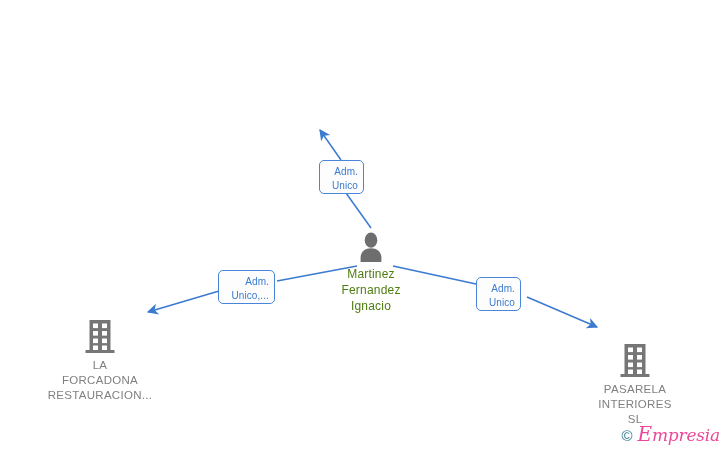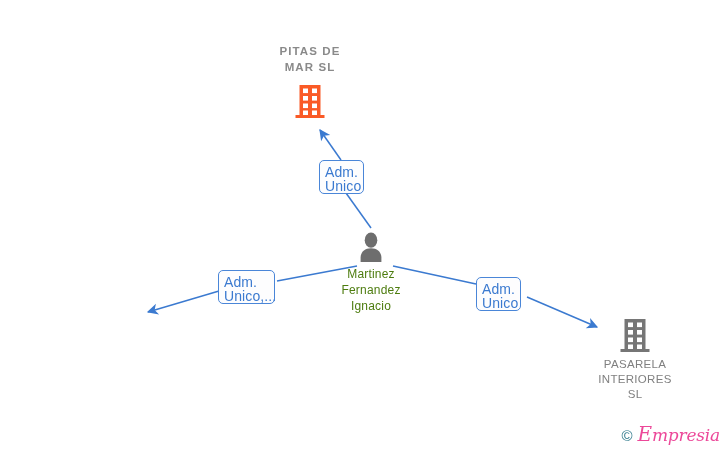--- a/index.html
+++ b/index.html
@@ -60,23 +60,23 @@
   }
 
   
   .rel-label {
     position: absolute;
     box-sizing: border-box;
     border: 1.4px solid #4a86d8;
     border-radius: 5px;
     background: #fdfdfe;
     color: #3b7ad0;
-    font-size: 14px;
+    font-size: 10px;
     line-height: 14px;
-    text-align: left;
+    text-align: right;
     padding: 4px 5px 4px 5px;
     letter-spacing: 0.1px;
     white-space: pre-line;
   }
 
   
   #watermark {
     position: absolute;
     right: 8px;
     bottom: 6px;
@@ -122,59 +122,60 @@
     <line x1="371" y1="228" x2="346" y2="193" stroke="#3b7ad0" stroke-width="1.5"></line>
     <line x1="341" y1="160" x2="320" y2="130" stroke="#3b7ad0" stroke-width="1.5" marker-end="url(#arrowUp)"></line>
 
     <line x1="357" y1="266" x2="277" y2="281" stroke="#3b7ad0" stroke-width="1.5"></line>
     <line x1="219" y1="291" x2="148" y2="312" stroke="#3b7ad0" stroke-width="1.5" marker-end="url(#arrowL)"></line>
 
     <line x1="393" y1="266" x2="476" y2="284" stroke="#3b7ad0" stroke-width="1.5"></line>
     <line x1="527" y1="297" x2="597" y2="327" stroke="#3b7ad0" stroke-width="1.5" marker-end="url(#arrowR)"></line>
   </svg>
 
-  <div class="node" style="left:240px; top:44px; width:140px;">
-    <div class="company-title">PITAS DE
-MAR  SL</div>
-    <div class="icon-wrap" style="margin-top:9px; height:34px;">
+
+  <div class="node" style="left:312px; top:230px; width:118px;">
+    <div class="icon-wrap" style="height:32px;">
+      <svg width="24" height="30" viewBox="0 0 24 30" xmlns="http://www.w3.org/2000/svg">
+        <g fill="#6e6e6e">
+          <ellipse cx="12" cy="8.2" rx="6.3" ry="7.6"></ellipse>
+          <path d="M12 16.2 C5.4 16.2 1.6 20.3 1.6 25.6 L1.6 30 L22.4 30 L22.4 25.6 C22.4 20.3 18.6 16.2 12 16.2 Z"></path>
+        </g>
+      </svg>
+    </div>
+    <div class="person-name" style="margin-top:4px;">Martinez
+Fernandez
+Ignacio</div>
+  </div>
+
+  <div class="node" style="left:30px; top:318px; width:140px;">
+    <div class="icon-wrap" style="height:35px;">
       <svg width="30" height="33" viewBox="0 0 30 33" xmlns="http://www.w3.org/2000/svg">
-        <g fill="#fa5a26">
+        <g fill="#767676">
           <rect x="4.5" y="0" width="21" height="30"></rect>
           <rect x="0.5" y="30" width="29" height="3"></rect>
         </g>
         <g fill="#ffffff">
           <rect x="8" y="3.5" width="5" height="4.6"></rect>
           <rect x="17" y="3.5" width="5" height="4.6"></rect>
           <rect x="8" y="11" width="5" height="4.6"></rect>
           <rect x="17" y="11" width="5" height="4.6"></rect>
           <rect x="8" y="18.5" width="5" height="4.6"></rect>
           <rect x="17" y="18.5" width="5" height="4.6"></rect>
           <rect x="8" y="25.5" width="5" height="4.5"></rect>
           <rect x="17" y="25.5" width="5" height="4.5"></rect>
         </g>
       </svg>
     </div>
-  </div>
-
-  <div class="node" style="left:312px; top:230px; width:118px;">
-    <div class="icon-wrap" style="height:32px;">
-      <svg width="24" height="30" viewBox="0 0 24 30" xmlns="http://www.w3.org/2000/svg">
-        <g fill="#6e6e6e">
-          <ellipse cx="12" cy="8.2" rx="6.3" ry="7.6"></ellipse>
-          <path d="M12 16.2 C5.4 16.2 1.6 20.3 1.6 25.6 L1.6 30 L22.4 30 L22.4 25.6 C22.4 20.3 18.6 16.2 12 16.2 Z"></path>
-        </g>
-      </svg>
-    </div>
-    <div class="person-name" style="margin-top:4px;">Martinez
-Fernandez
-Ignacio</div>
-  </div>
-
-
-  <div class="node" style="left:565px; top:317px; width:140px;">
+    <div class="node-label" style="margin-top:5px;">LA
+FORCADONA
+RESTAURACION...</div>
+  </div>
+
+  <div class="node" style="left:565px; top:342px; width:140px;">
     <div class="icon-wrap" style="height:35px;">
       <svg width="30" height="33" viewBox="0 0 30 33" xmlns="http://www.w3.org/2000/svg">
         <g fill="#767676">
           <rect x="4.5" y="0" width="21" height="30"></rect>
           <rect x="0.5" y="30" width="29" height="3"></rect>
         </g>
         <g fill="#ffffff">
           <rect x="8" y="3.5" width="5" height="4.6"></rect>
           <rect x="17" y="3.5" width="5" height="4.6"></rect>
           <rect x="8" y="11" width="5" height="4.6"></rect>

